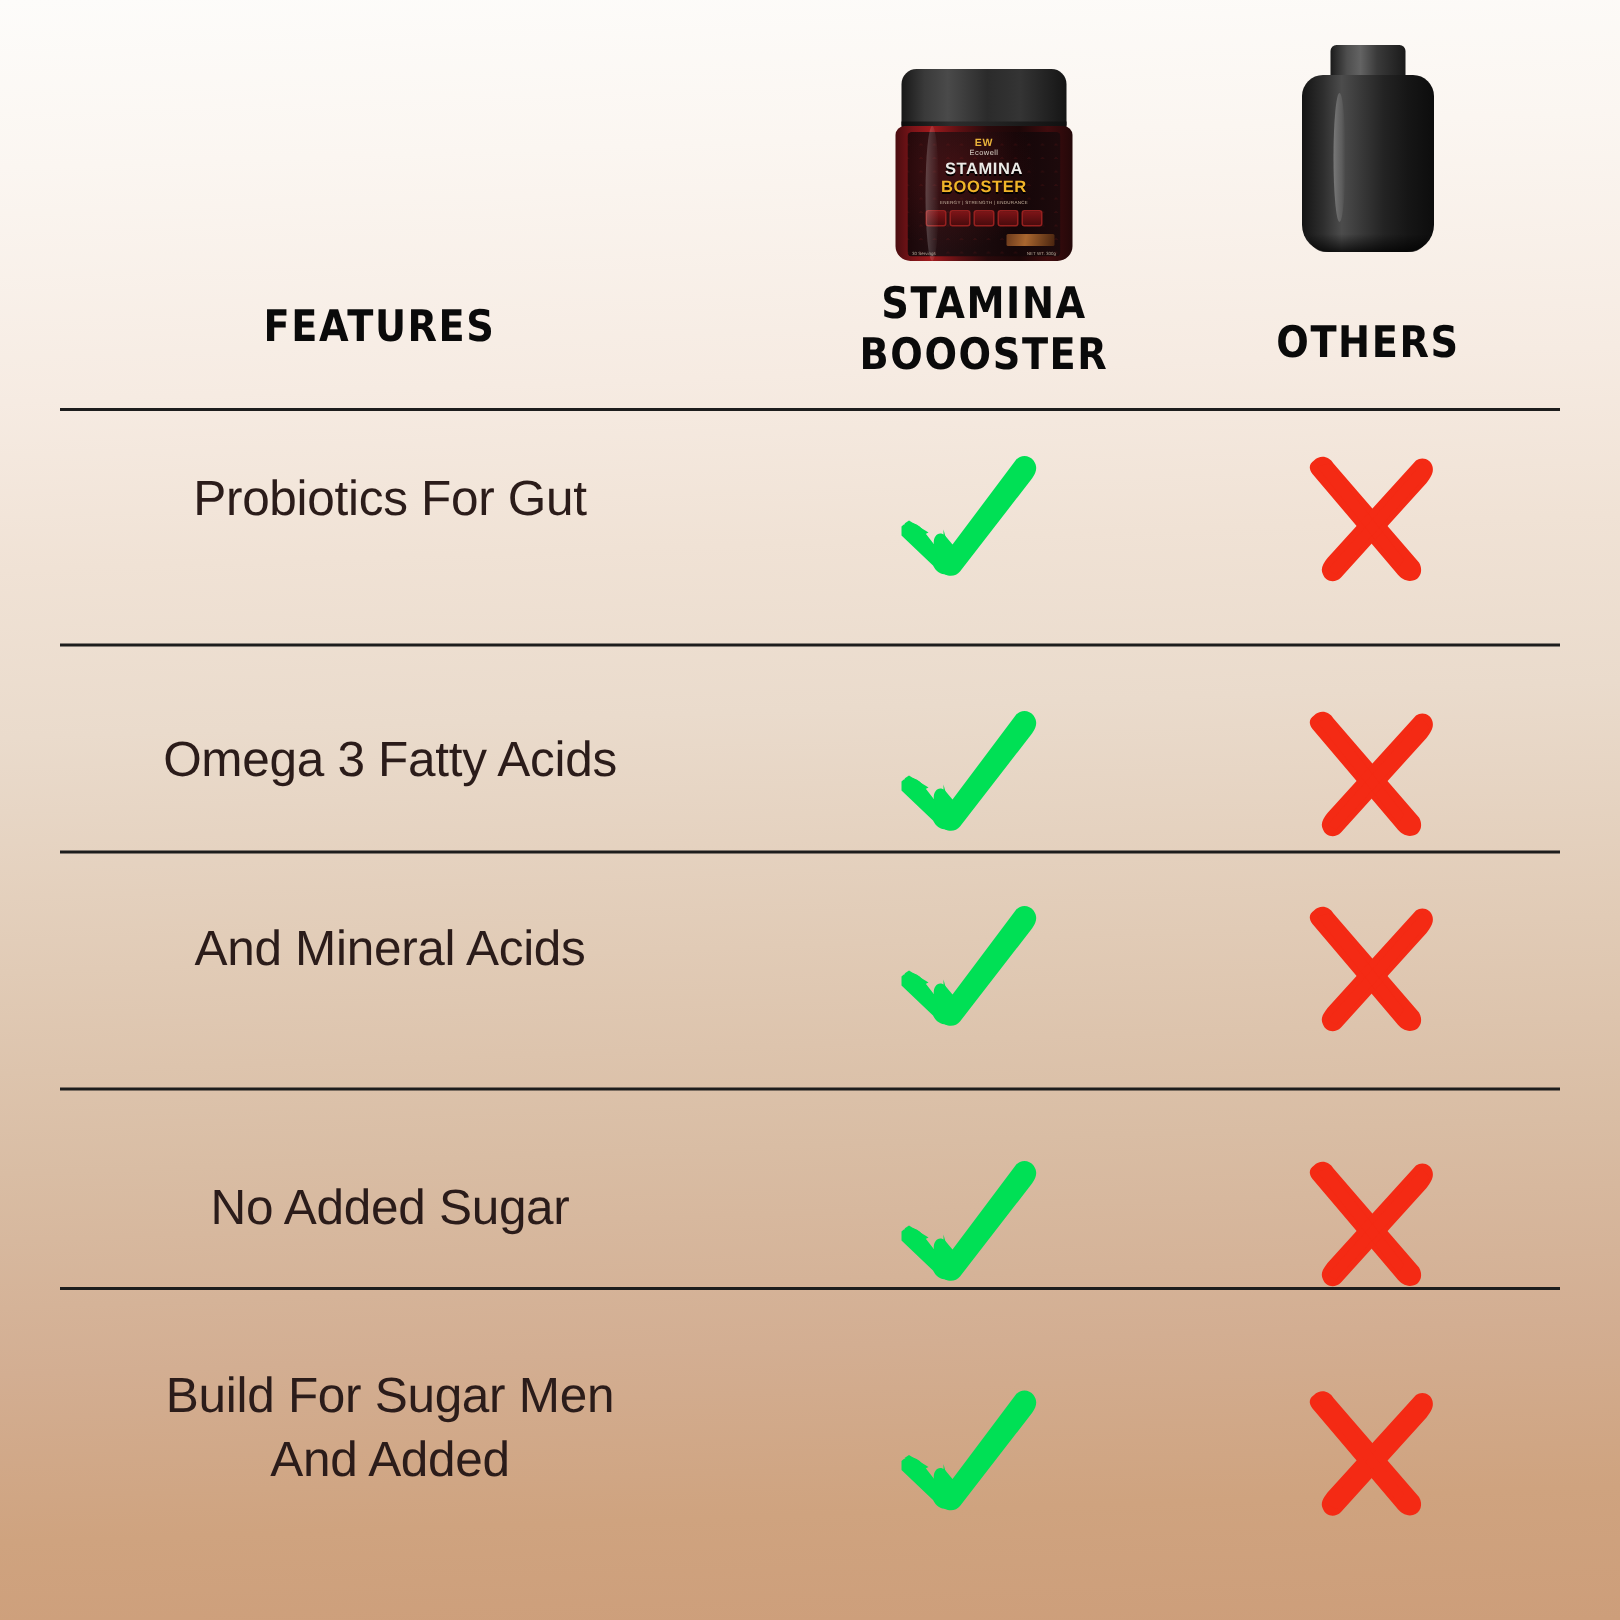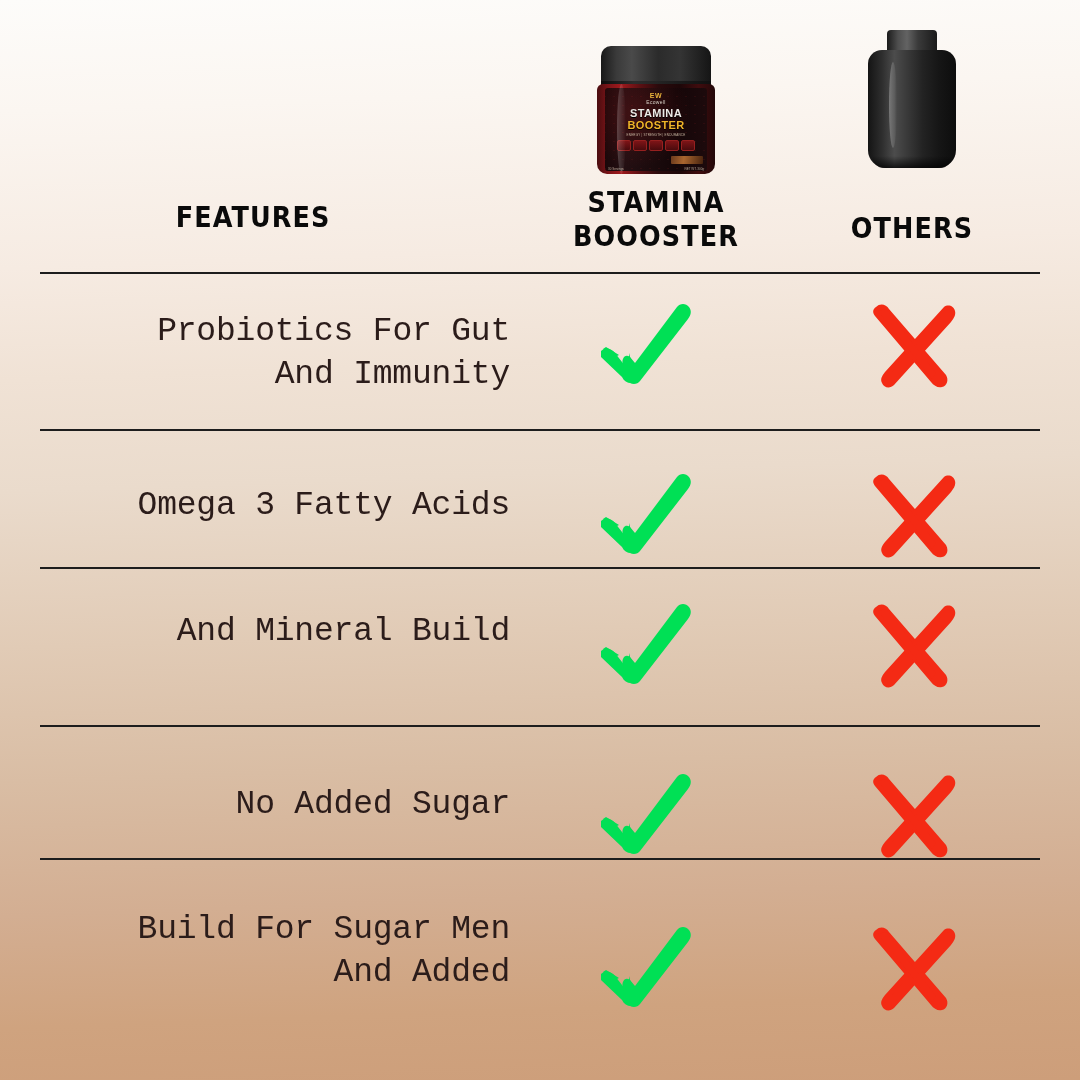--- a/index.html
+++ b/index.html
@@ -152,23 +152,23 @@
   .h-others   { left:772px; top:25px; width:280px; font-size:29px; }
 
   
   .rule {
     position:absolute; left:40px; width:1000px; height:2px;
     background:#1d1d1d;
   }
 
   .row { position:absolute; left:0; width:1080px; }
   .feat {
-    position:absolute; left:10px; width:500px; text-align:right;
+    position:absolute; left:10px; width:500px; text-align:center;
     color:#2b1c1a; font-size:33px; line-height:43px;
-    font-family:Liberation Mono, monospace;
+    font-family:Liberation Sans, sans-serif;
     letter-spacing:-.2px;
   }
 
   .mark { position:absolute; width:120px; height:100px; }
   .mark svg { width:100%; height:100%; display:block; }
   .m-check { left:585px; }
   .m-cross { left:850px; }
 </style>
 </head>
 <body>
@@ -223,21 +223,20 @@
       <div class="rule" style="top: 272px; background: rgb(29, 29, 29);"></div>
       <div class="rule" style="top: 429px; background: rgb(29, 29, 29);"></div>
       <div class="rule" style="top: 567px; background: rgb(29, 29, 29);"></div>
       <div class="rule" style="top: 725px; background: rgb(29, 29, 29);"></div>
       <div class="rule" style="top: 858px; background: rgb(29, 29, 29);"></div>
     </div>
   <div id="rows">
       <div class="row">
         <div class="feat" style="top: 310px;">
           <div>Probiotics For Gut</div>
-          <div>And Immunity</div>
         </div>
         <div class="mark m-check" style="top: 295px;">
           <svg viewBox="0 0 120 100">
             <path fill="#00e055" d="M16 56 C20 52 26 53 30 58 L44 76 L44 58 L50 80 C52 84 50 88 46 88 C42 88 39 86 37 82 L16 62 Z"></path>
             <path fill="#00e055" d="M38 70 C36 64 40 58 45 62 L50 68 L92 12 C95 8 101 8 104 12 C107 16 106 20 103 24 L55 86 C52 90 45 90 42 85 Z"></path>
             <path fill="#00e055" d="M18 54 L30 62 L34 60 L21 52 Z"></path>
             <path fill="#00e055" d="M96 10 L104 14 L103 20 L95 16 Z"></path>
           </svg>
         </div>
         <div class="mark m-cross" style="top: 295px;">
@@ -265,21 +264,21 @@
           <svg viewBox="0 0 120 100">
             <path fill="#f42a14" d="M26 12 C30 8 36 9 39 14 L96 80 C99 85 97 91 92 92 C88 93 84 91 81 87 L25 21 C22 17 23 14 26 12 Z"></path>
             <path fill="#f42a14" d="M94 12 C98 9 104 11 105 16 C106 20 104 23 101 27 L44 90 C40 94 34 93 32 88 C30 84 32 81 35 77 Z"></path>
             <path fill="#f42a14" d="M28 16 L36 14 L86 78 L82 84 Z" opacity=".55"></path>
             <path fill="#f42a14" d="M98 14 L103 20 L41 88 L35 85 Z" opacity=".35"></path>
           </svg>
         </div>
       </div>
       <div class="row">
         <div class="feat" style="top: 610px;">
-          <div>And Mineral Build</div>
+          <div>And Mineral Acids</div>
         </div>
         <div class="mark m-check" style="top: 595px;">
           <svg viewBox="0 0 120 100">
             <path fill="#00e055" d="M16 56 C20 52 26 53 30 58 L44 76 L44 58 L50 80 C52 84 50 88 46 88 C42 88 39 86 37 82 L16 62 Z"></path>
             <path fill="#00e055" d="M38 70 C36 64 40 58 45 62 L50 68 L92 12 C95 8 101 8 104 12 C107 16 106 20 103 24 L55 86 C52 90 45 90 42 85 Z"></path>
             <path fill="#00e055" d="M18 54 L30 62 L34 60 L21 52 Z"></path>
             <path fill="#00e055" d="M96 10 L104 14 L103 20 L95 16 Z"></path>
           </svg>
         </div>
         <div class="mark m-cross" style="top: 595px;">

